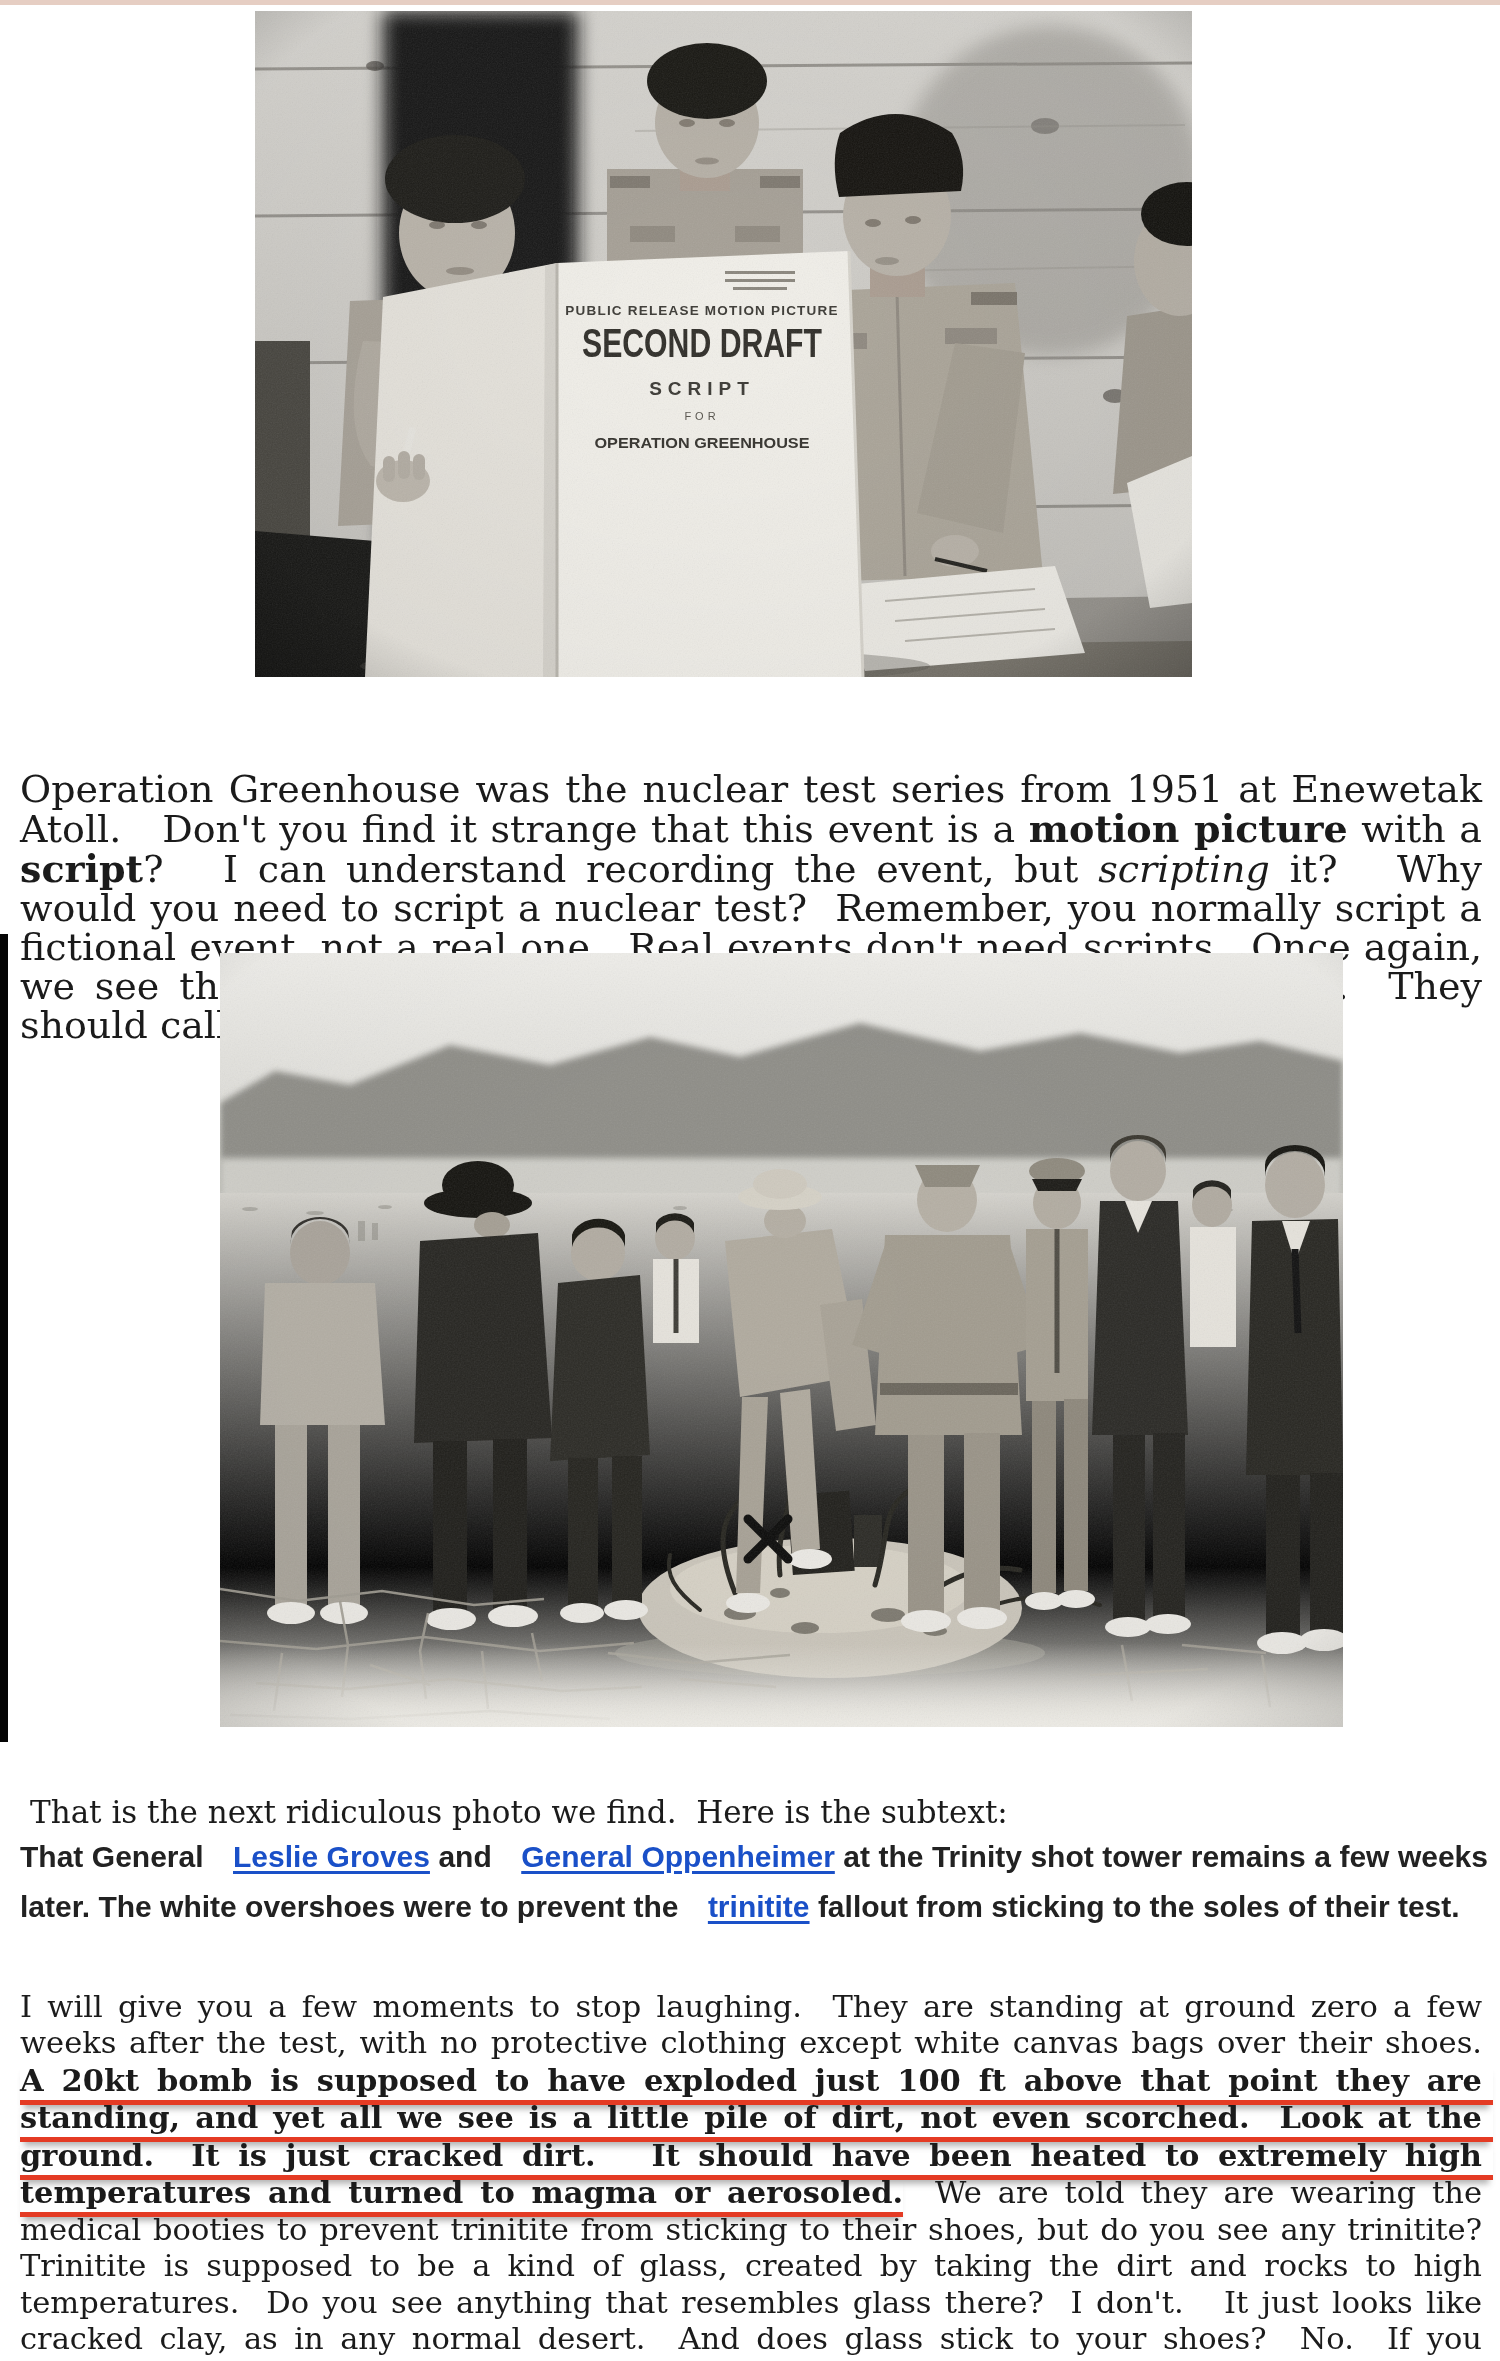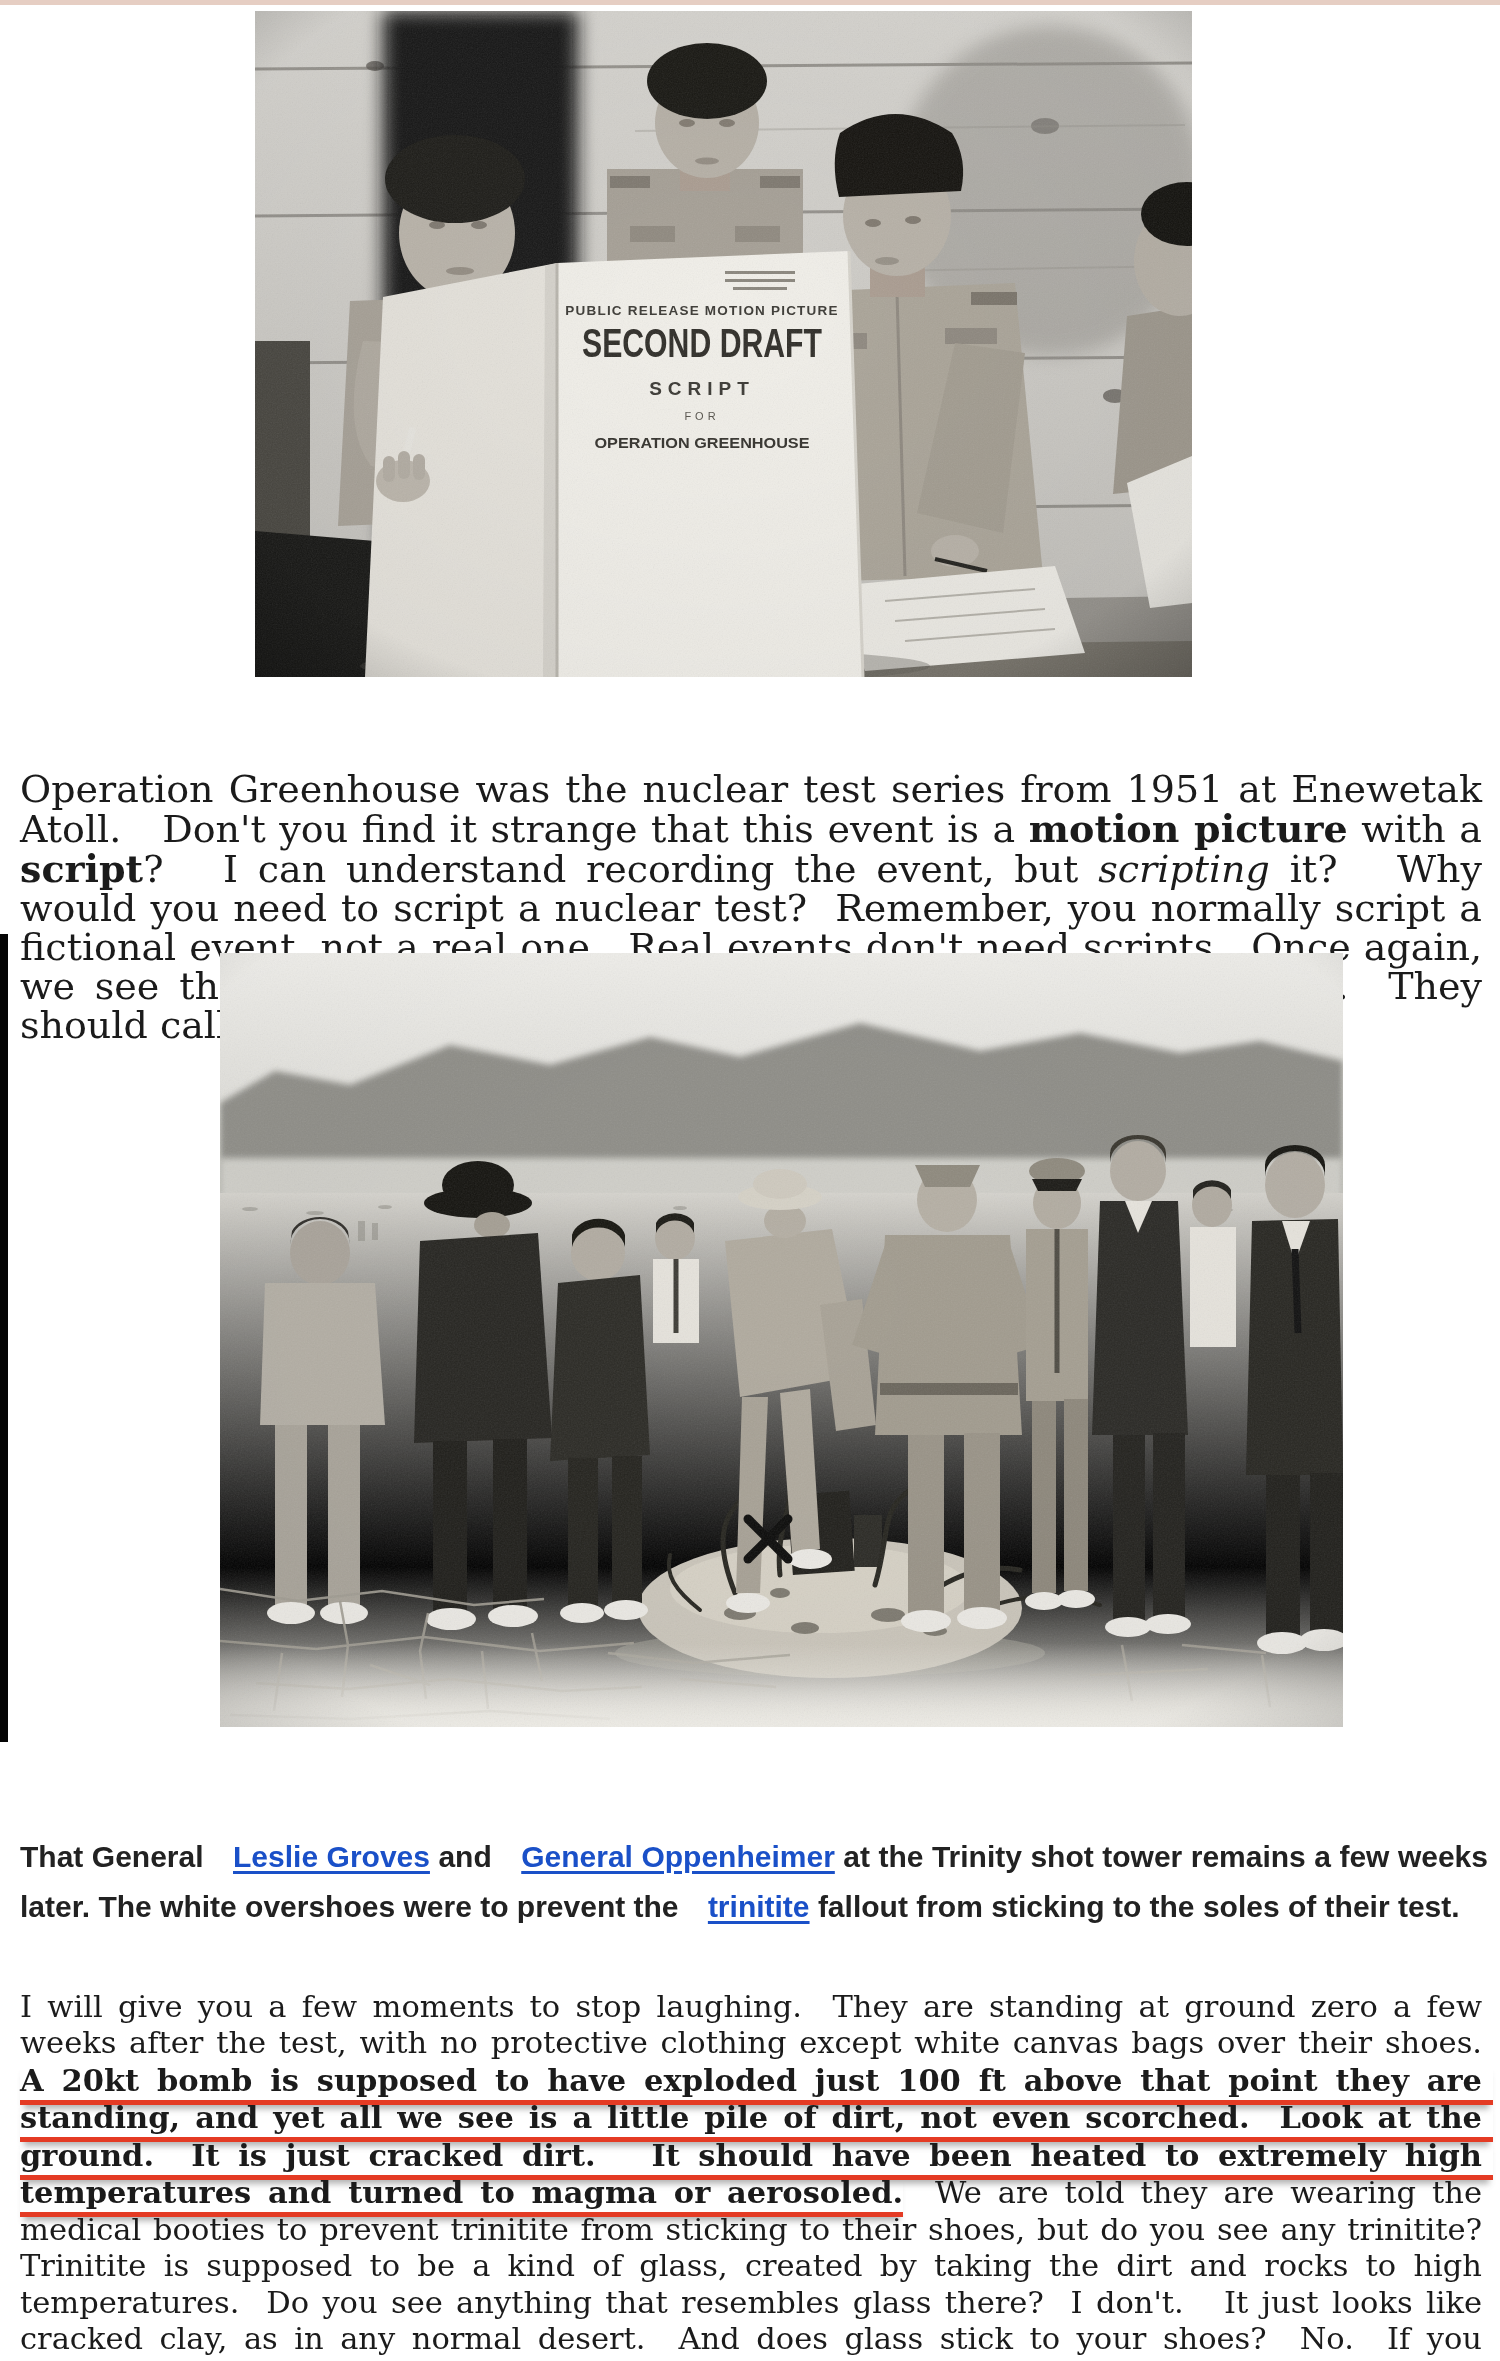--- a/index.html
+++ b/index.html
@@ -380,18 +380,19 @@
       <path d="M902,692 l10,56"></path>
         <path d="M1042,702 l8,52"></path>
         <path d="M150,712 l60,20"></path>
     </g>
     <rect x="0" y="690" width="1123" height="84" fill="url(#fade2)"></rect>
 
     <rect x="0" y="0" width="1123" height="774" filter="url(#noise2)" opacity="0.12"></rect>
     <rect x="0" y="0" width="1123" height="774" fill="url(#vig2)"></rect>
   </svg>
 
+  <p id="intro">That is the next ridiculous photo we find.  Here is the subtext:</p>
 
   <p id="caption"><span>That General </span><a href="#">Leslie Groves</a><span> and </span><a href="#">General Oppenheimer</a><span> at the Trinity shot tower remains a few weeks later. The white overshoes were to prevent the </span><a href="#">trinitite</a><span> fallout from sticking to the soles of their test.</span></p>
 
   <p id="para2" class="bodytext"><span>I will give you a few moments to stop laughing.  They are standing at ground zero a few weeks after the test, with no protective clothing except white canvas bags over their shoes.   </span><span class="redline">A 20kt bomb is supposed to have exploded just 100 ft above that point they are standing, and yet all we see is a little pile of dirt, not even scorched.  Look at the ground.  It is just cracked dirt.   It should have been heated to extremely high temperatures and turned to magma or aerosoled.</span><span>  We are told they are wearing the medical booties to prevent trinitite from sticking to their shoes, but do you see any trinitite?  Trinitite is supposed to be a kind of glass, created by taking the dirt and rocks to high temperatures.  Do you see anything that resembles glass there?  I don't.   It just looks like cracked clay, as in any normal desert.  And does glass stick to your shoes?  No.  If you brought the desert floor to extremely high temperatures and then allowed it to cool very fast, it would be the opposite of sticky.  It would be very hard and non-porous, again like glass.</span></p>
 
 </div>
 
 </body></html>

